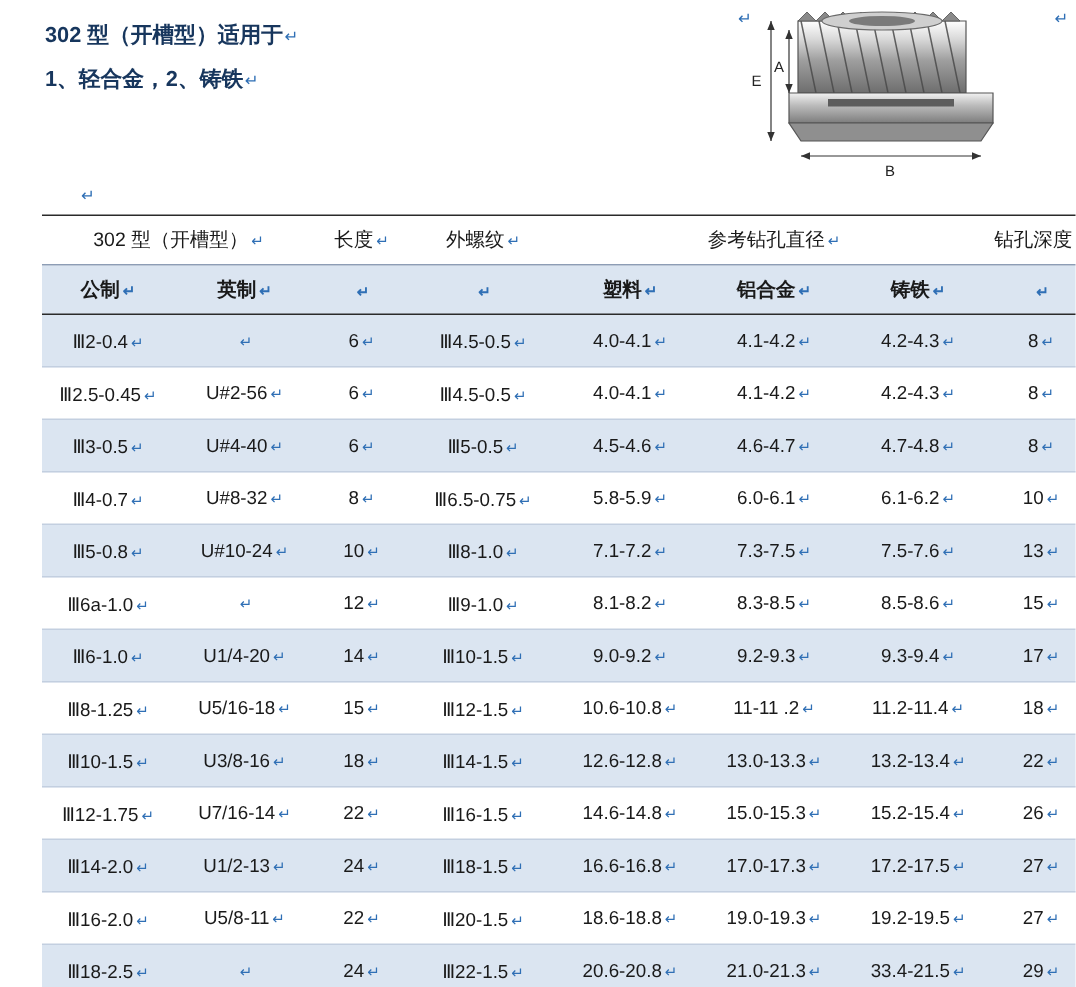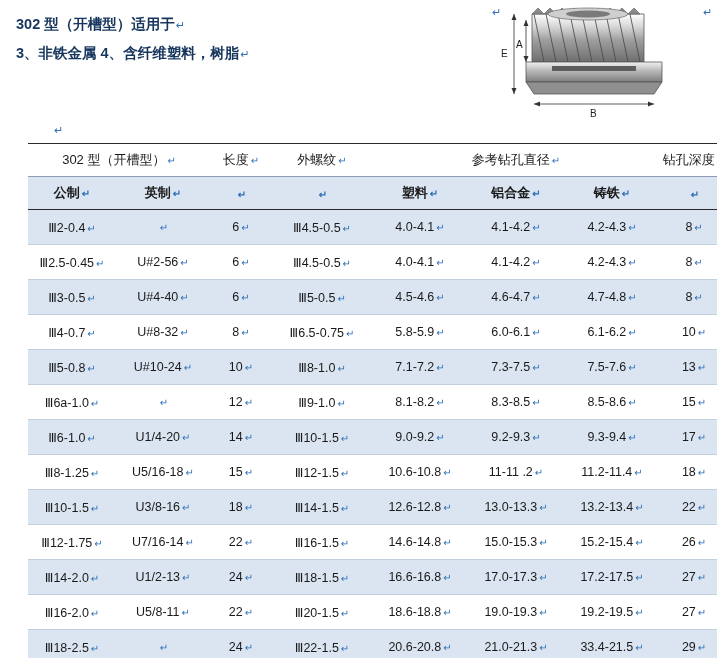--- a/index.html
+++ b/index.html
@@ -12,21 +12,21 @@
     height: 658px;
     font-family: "Liberation Serif", serif;
     color: #1f1f1f;
     position: relative;
     overflow: hidden;
   }
 
   
   .intro {
     position: absolute;
-    left: 16px;
+    left: 30px;
     top: 10px;
     width: 470px;
   }
   .intro-line {
     color: #17365d;
     font-family: "Liberation Sans", sans-serif;
     font-size: 14.5px;
     font-weight: bold;
     line-height: 28px;
     white-space: nowrap;
@@ -130,21 +130,21 @@
   }
 </style>
 </head>
 <body>
 
 <div class="intro">
   <div class="intro-line">
     <span>302 型（开槽型）适用于</span><span class="pilcrow">↵</span>
   </div>
   <div class="intro-line">
-    <span>3、非铁金属 4、含纤维塑料，树脂</span><span class="pilcrow">↵</span>
+    <span>1、轻合金，2、铸铁</span><span class="pilcrow">↵</span>
   </div>
 </div>
 
 <div class="topmark-left">↵</div>
 <div class="topmark-right">↵</div>
 
 <div class="illustration">
   <svg width="225" height="120" viewBox="0 0 225 120" xmlns="http://www.w3.org/2000/svg">
     <defs>
       <linearGradient id="metal" x1="0" y1="0" x2="0" y2="1">

